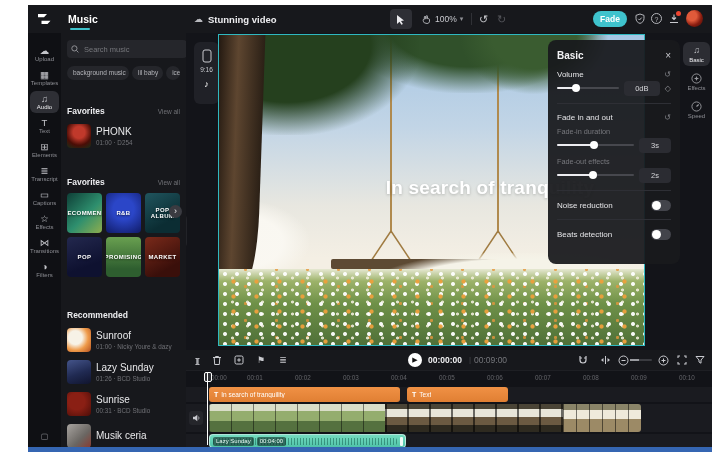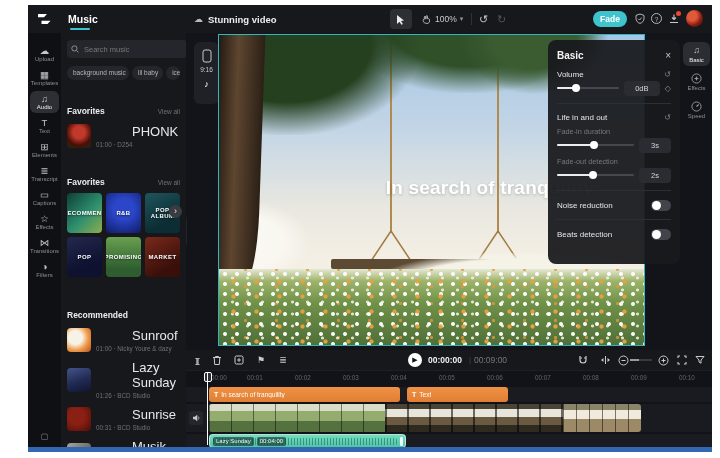--- a/index.html
+++ b/index.html
@@ -45,21 +45,21 @@
   .tag{height:14px;line-height:14px;padding:0 6px;background:#25262b;border-radius:7px;font-size:6.5px;color:#b4b5ba;white-space:nowrap;overflow:hidden;}
   .tag.clip{max-width:11px;padding-right:0;}
   .section-head{display:flex;justify-content:space-between;align-items:baseline;}
   .sh-fav{margin-top:13px;}
   .sh-cat{margin-top:16px;}
   .sh-rec{margin-top:20px;}
   .section-title{font-size:8.5px;font-weight:bold;color:#ececef;margin-top:13px;}
   .view-all{font-size:6.5px;color:#707176;}
   .media-item{display:flex;align-items:center;gap:5px;margin-top:8px;}
   .thumb{width:24px;height:24px;border-radius:4px;flex:none;}
-  .m-title{font-size:13px;color:#e8e8ea;margin-left:36px;}
+  .m-title{font-size:10px;color:#e8e8ea;}
   .m-meta{font-size:6.3px;color:#707176;margin-top:2px;}
   .t-phonk{background:radial-gradient(circle at 50% 35%,#c0392b 0 30%,#4a0d06 65%,#17301a 100%);}
   .t-s1{background:radial-gradient(circle at 35% 40%,#f7f2e6 0 32%,#ef9b4a 60%,#b34f1e 100%);}
   .t-s2{background:linear-gradient(160deg,#44548a 0%,#202a52 55%,#10142e 100%);}
   .t-s3{background:linear-gradient(180deg,#9cc0e0 0%,#d8e6f0 60%,#b0c8d8 100%);}
   .t-s4{background:radial-gradient(circle at 40% 40%,#8a1f14 0 40%,#4a0d08 100%);}
   .t-s5{background:linear-gradient(135deg,#a8a4a0 0%,#6a6662 60%,#8a3a30 100%);}
   .cat-grid{display:grid;grid-template-columns:repeat(3,1fr);gap:4px;margin-top:6px;}
   .cat-tile{height:40px;border-radius:4px;display:flex;align-items:center;justify-content:center;font-size:6px;font-weight:bold;color:#fff;text-align:center;overflow:hidden;letter-spacing:.4px;padding:1px;box-sizing:border-box;text-shadow:0 1px 2px rgba(0,0,0,.6);}
   .c1{background:linear-gradient(135deg,#0e3f37 0%,#2e8f6e 55%,#8fae4e 100%);}
@@ -363,32 +363,32 @@
     <div class="bp-srow">
       <div class="slider">
             <div class="fill" style="width:30%"></div>
             <div class="knob" style="left:calc(30% - 4px)"></div>
           </div>
       <div class="vbox">0dB</div>
       <span class="diamond">◇</span>
     </div>
     <div class="bp-div"></div>
     <div class="bp-lrow">
-      <span class="bp-label">Life in and out</span>
+      <span class="bp-label">Fade in and out</span>
       <span class="bp-reset">↺</span>
     </div>
     <div class="bp-sub">Fade-in duration</div>
     <div class="bp-srow">
       <div class="slider">
             <div class="fill" style="width:48%"></div>
             <div class="knob" style="left:calc(48% - 4px)"></div>
           </div>
       <div class="vbox sm">3s</div>
     </div>
-    <div class="bp-sub">Fade-out detection</div>
+    <div class="bp-sub">Fade-out effects</div>
     <div class="bp-srow">
       <div class="slider">
             <div class="fill" style="width:47%"></div>
             <div class="knob" style="left:calc(47% - 4px)"></div>
           </div>
       <div class="vbox sm">2s</div>
     </div>
     <div class="bp-div"></div>
     <div class="bp-trow">
       <span class="bp-label">Noise reduction</span>

